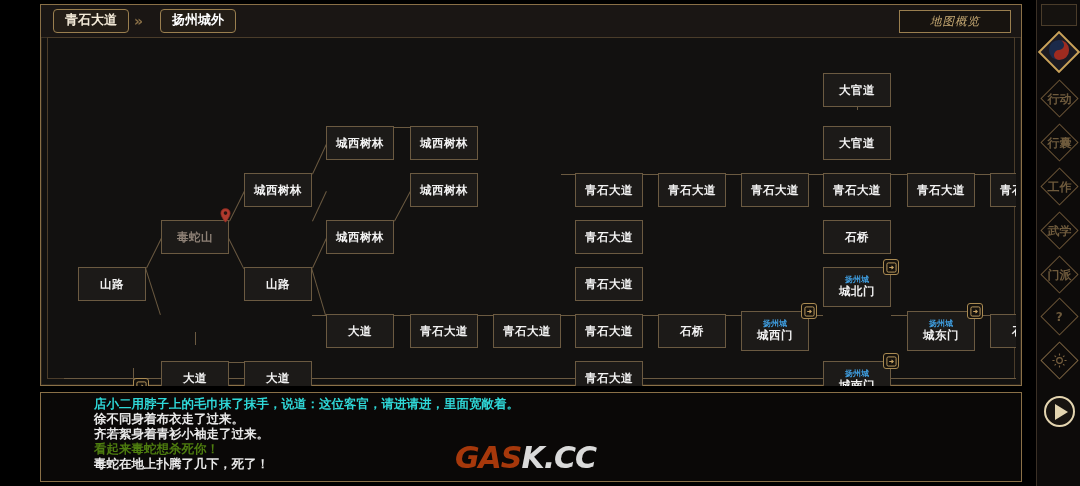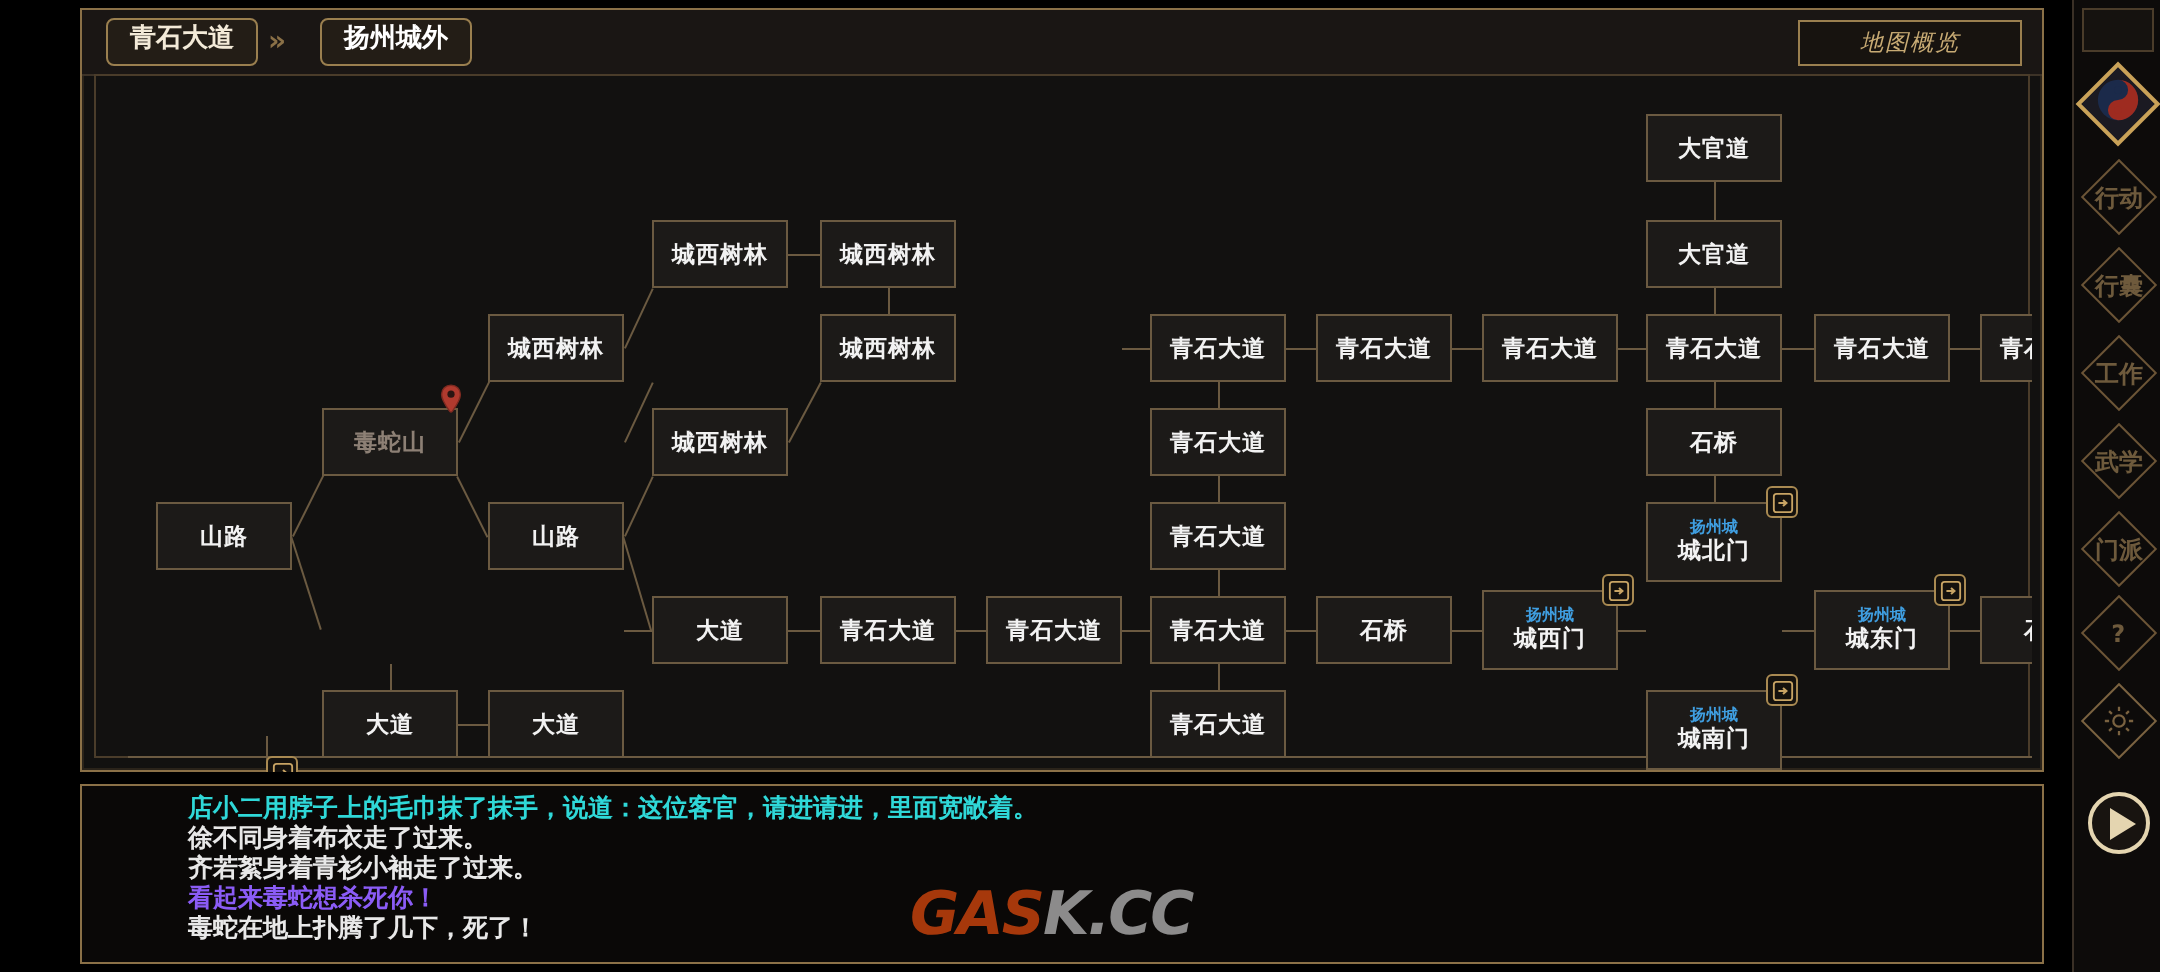--- a/index.html
+++ b/index.html
@@ -63,20 +63,21 @@
     position:absolute;
     background:#1c1a18;
     border:1px solid #6b5a41;
     display:flex; flex-direction:column;
     align-items:center; justify-content:center;
     color:#f2f2f2;
     font-size:11.5px; font-weight:bold;
     letter-spacing:0.5px;
     white-space:nowrap;
     z-index:3;
+    margin-top:16px;
   }
   .node.dim { color:#8d8075; }
   .node .sub {
     color:#3f9ee0; font-size:8px; font-weight:bold;
     line-height:1; margin-bottom:1px; letter-spacing:0;
   }
   .node .main { line-height:1.1; }
   .enter-badge {
     position:absolute; right:-9px; top:-9px;
     width:16px; height:16px;
@@ -106,32 +107,32 @@
     overflow:hidden;
   }
   .log-line {
     font-size:12.5px; font-weight:bold;
     line-height:15px;
     white-space:nowrap;
     color:#e8e8e8;
     margin-left:47px;
   }
   .log-line.cyan { color:#2fd8d8; }
-  .log-line.red { color:#8b5cf6; }
+  .log-line.red { color:#4d7c0f; }
   .hl-green { color:#2fd03a; }
   .watermark {
     position:absolute; left:455px; top:440px;
     font-size:30px; font-weight:bold; font-style:italic;
     letter-spacing:-1px;
     font-family:"DejaVu Sans", "Liberation Sans", sans-serif;
     pointer-events:none; z-index:20;
     opacity:0.85;
   }
   .wm-a { color:#c2410c;text-align:right; }
-  .wm-b { color:#a3a3a3; }
+  .wm-b { color:#ffffff; }
 
   
   .sidebar {
     position:absolute; right:0; top:0;
     width:44px; height:486px;
     background:#0d0b0a;
     border-left:1px solid #3a3026;
   }
   .sb-topbox {
     position:absolute; left:4px; top:4px; width:36px; height:22px;

